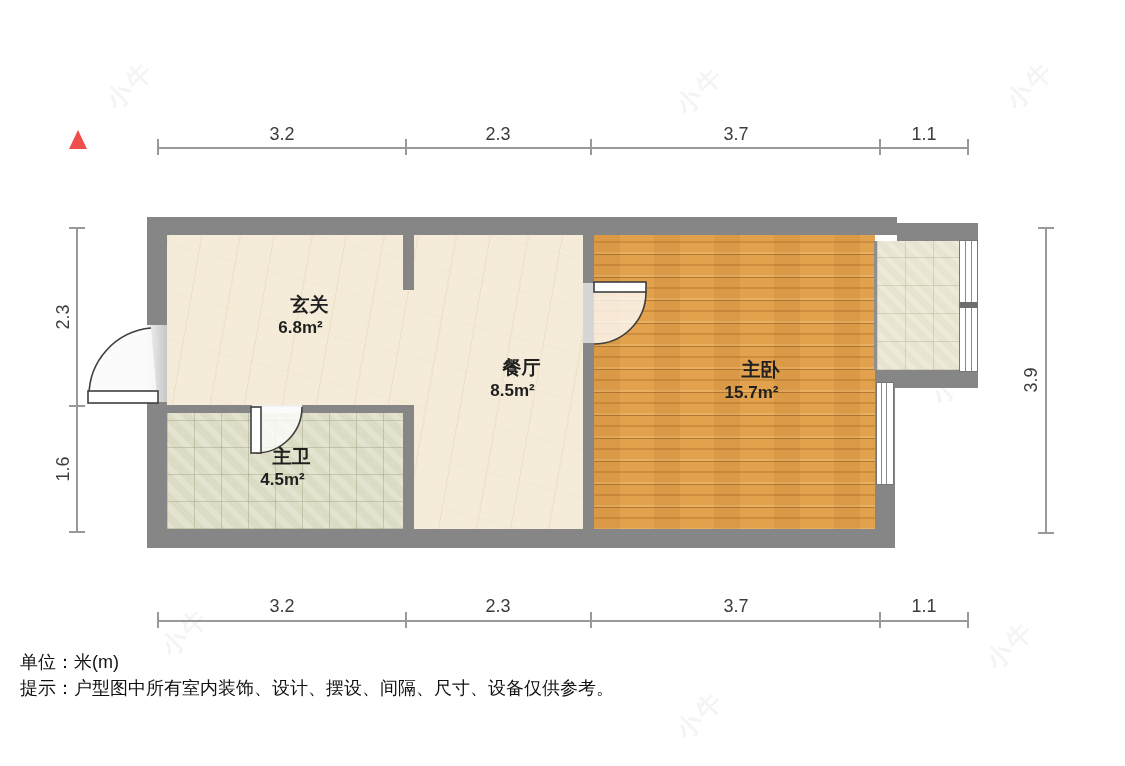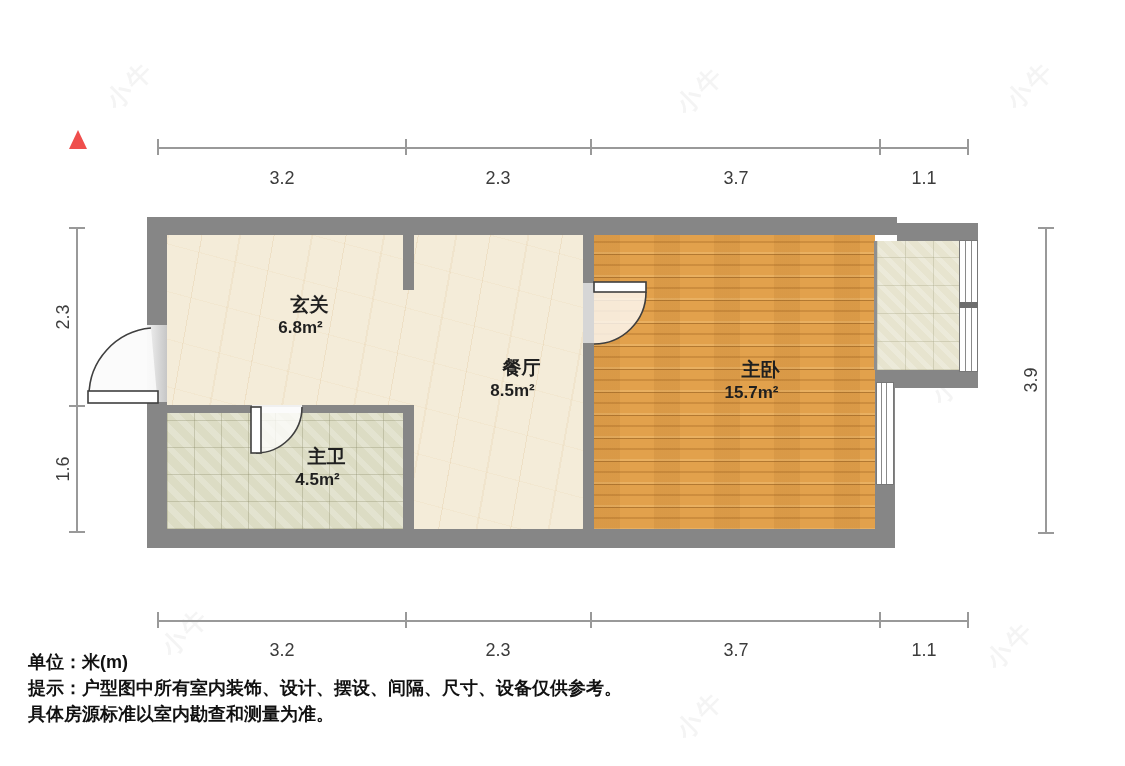--- a/index.html
+++ b/index.html
@@ -28,28 +28,28 @@
       repeating-linear-gradient(90deg, rgba(150,150,115,.28) 0 1px, rgba(0,0,0,0) 1px 28px),
       repeating-linear-gradient(45deg, rgba(255,255,255,.22) 0 5px, rgba(0,0,0,0) 5px 12px);}
   
   .window{position:absolute;background:#ffffff;border:1px solid #777;}
   .wline-v{position:absolute;top:0;bottom:0;width:1px;background:#8a8a8a;}
   
   .dline-h{position:absolute;height:2px;background:#999;}
   .dline-v{position:absolute;width:2px;background:#999;}
   .tick-v{position:absolute;width:2px;height:16px;background:#999;transform:translateX(-50%);}
   .tick-h{position:absolute;width:16px;height:2px;background:#999;transform:translateY(-50%);}
-  .dim-label{position:absolute;font-size:18px;color:#3c3c3c;transform:translateX(-50%);white-space:nowrap;margin-top:44px;}
+  .dim-label{position:absolute;font-size:18px;color:#3c3c3c;transform:translateX(-50%);white-space:nowrap;}
   .dim-label-v{position:absolute;font-size:18px;color:#3c3c3c;transform:translate(-50%,-50%) rotate(-90deg);white-space:nowrap;}
   
   .room-label{position:absolute;transform:translateX(-50%);text-align:center;color:#1f1f1f;}
   .room-label .rname{font-size:19px;font-weight:bold;line-height:24px;margin-left:47px;}
   .room-label .rarea{font-size:17px;font-weight:bold;line-height:22px;margin-left:29px;}
   
-  .footer{position:absolute;left:28px;top:649px;color:#111;font-size:18px;font-weight:bold;line-height:26px;}
+  .footer{position:absolute;left:20px;top:649px;color:#111;font-size:18px;font-weight:normal;line-height:26px;}
   
   .north{position:absolute;left:69px;top:130px;width:0;height:0;
          border-left:9px solid transparent;border-right:9px solid transparent;border-bottom:19px solid #ef4e4c;}
   
   .opening-left{position:absolute;background:linear-gradient(to right,#f2f2f2,#c6c6c6);}
   .opening-flat{position:absolute;background:#d6d6d6;}
   
   .wm{position:absolute;font-size:25px;letter-spacing:3px;color:rgba(70,70,70,.06);
       transform:translate(-50%,-50%) rotate(-45deg);white-space:nowrap;font-weight:bold;}
   svg.doors{position:absolute;left:0;top:0;pointer-events:none;}
@@ -131,21 +131,21 @@
     <div class="rarea">6.8m²</div>
   </div>
   <div class="room-label" style="left:498px;top:356px;">
     <div class="rname">餐厅</div>
     <div class="rarea">8.5m²</div>
   </div>
   <div class="room-label" style="left:737px;top:358px;">
     <div class="rname">主卧</div>
     <div class="rarea">15.7m²</div>
   </div>
-  <div class="room-label" style="left:303px;top:445px;text-align:center;">
+  <div class="room-label" style="left:268px;top:445px;text-align:center;">
     <div class="rname">主卫</div>
     <div class="rarea">4.5m²</div>
   </div>
 
   <div>
     <div class="dline-h" style="left:158px;top:147px;width:810px;"></div>
     <div class="tick-v" style="left:158px;top:139px;"></div>
     <div class="tick-v" style="left:406px;top:139px;"></div>
     <div class="tick-v" style="left:591px;top:139px;"></div>
     <div class="tick-v" style="left:880px;top:139px;"></div>
@@ -181,16 +181,15 @@
   <div>
     <div class="dline-v" style="left:1045px;top:228px;height:305px;"></div>
     <div class="tick-h" style="left:1038px;top:228px;"></div>
     <div class="tick-h" style="left:1038px;top:533px;"></div>
     <div class="dim-label-v" style="left:1031px;top:380px;">3.9</div>
   </div>
 
   <div class="footer">
     <div>单位：米(m)</div>
     <div>提示：户型图中所有室内装饰、设计、摆设、间隔、尺寸、设备仅供参考。</div>
-    <div>具体房源标准以室内勘查和测量为准。</div>
   </div>
 
 </div>
 
 </body></html>

